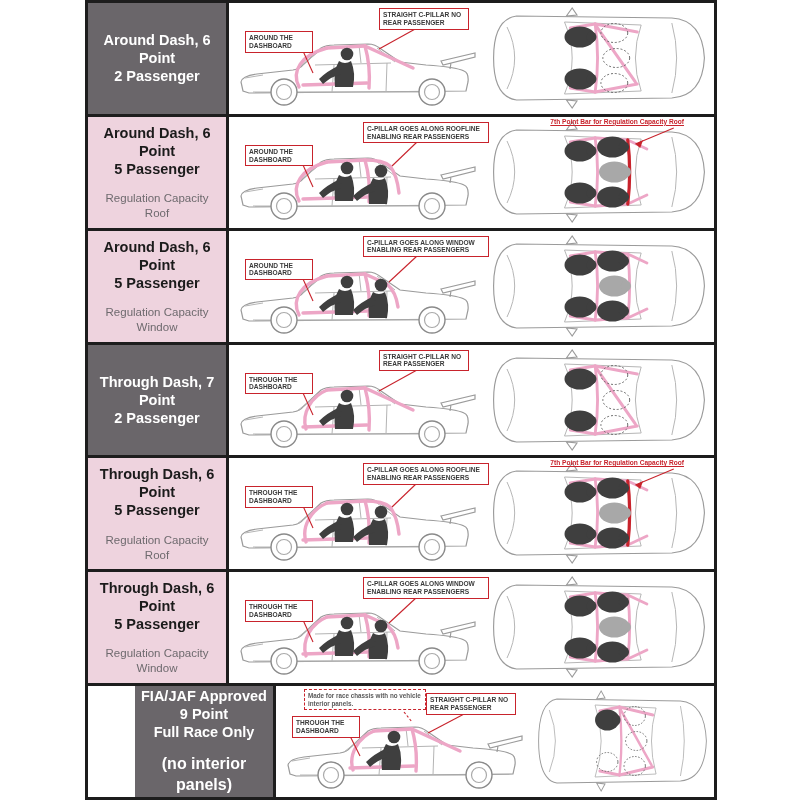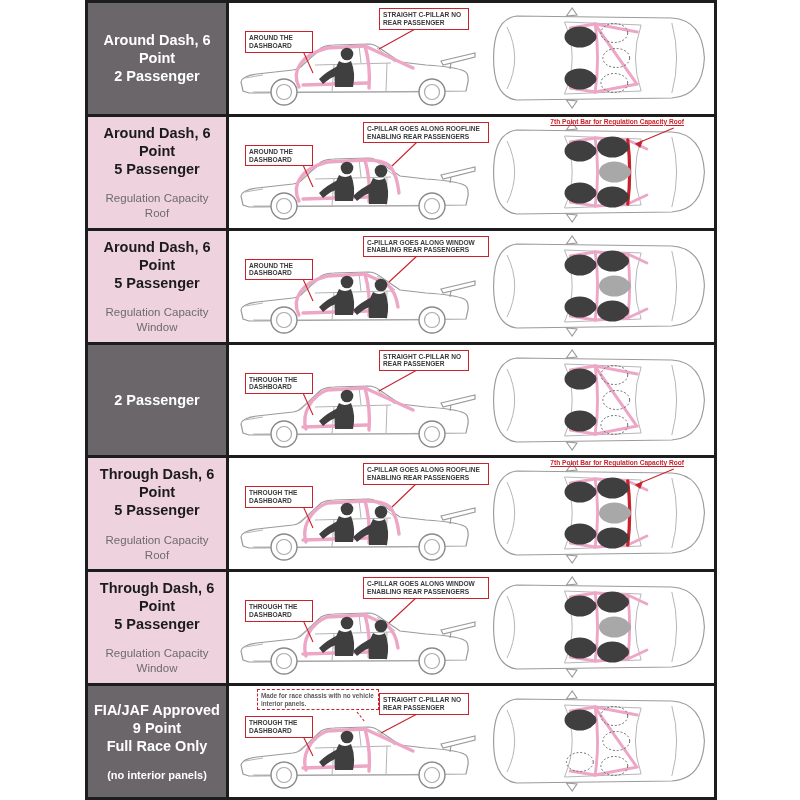--- a/index.html
+++ b/index.html
@@ -1,32 +1,32 @@
 <!DOCTYPE html>
 <html><head>
 <meta charset="utf-8">
 <style>
   html,body{margin:0;padding:0;background:#fff;width:800px;height:800px;
     font-family:"Liberation Sans",sans-serif;-webkit-font-smoothing:antialiased;}
   .sheet{position:relative;width:800px;height:800px;background:#fff;}
   .table{position:absolute;left:85px;top:0;width:632px;height:800px;
     border:3px solid #1d1d1d;box-sizing:border-box;display:flex;flex-direction:column;background:#fff;}
   .row{flex:1;display:flex;border-bottom:3px solid #1d1d1d;min-height:0;justify-content:space-between;}
-  .row:last-child{border-bottom:none;}
+  .row:last-child{border-bottom:none;padding-left:47px;}
   .label-cell{width:130px;flex:0 0 130px;border-right:3px solid #1d1d1d;
     display:flex;flex-direction:column;justify-content:center;align-items:center;
     text-align:center;padding:0 4px;box-sizing:content-box;}
   .theme-gray{background:#6a666a;}
   .theme-pink{background:#eed3de;}
   .label-title{font-weight:bold;font-size:14.5px;line-height:1.25;}
   .theme-gray .label-title{color:#ffffff;}
   .theme-pink .label-title{color:#1b1b1b;}
   .label-note{font-size:11.5px;line-height:1.3;margin-top:13px;}
   .theme-pink .label-note{color:#6e6a6e;font-weight:normal;}
-  .theme-gray .label-note{color:#ffffff;font-weight:bold;font-size:11px;}
+  .theme-gray .label-note{color:#ffffff;font-weight:bold;font-size:16px;}
   .diagram-cell{position:relative;flex:1;background:#fff;overflow:hidden;}
   .side-svg{position:absolute;left:0;top:0;width:255px;height:111px;}
   .top-svg{position:absolute;left:255px;top:0;width:calc(100% - 255px);height:111px;}
   .ann-box{position:absolute;background:#fff;border:1.6px solid #c8232c;
     color:#3a3a3a;font-weight:bold;font-size:6.6px;line-height:1.18;
     padding:2px 3px;text-align:left;z-index:3;}
   .dash-box{left:16px;top:28px;width:60px;}
   .cpillar-box{left:150px;top:5px;width:82px;}
   .cpillar-box.wide{left:134px;width:118px;}
   .race-box{position:absolute;left:28px;top:3px;width:114px;background:#fff;
@@ -214,20 +214,21 @@
           <use href="#fig-top" class="figlight" transform="translate(136,55)"></use>
           <use href="#fig-top" class="figdark" transform="translate(134,80)"></use>
         </svg>
         <div class="ann-box dash-box">AROUND THE DASHBOARD</div>
         <div class="ann-box cpillar-box wide">C-PILLAR GOES ALONG WINDOW ENABLING REAR PASSENGERS</div>
       </div>
     </div>
 
     <div class="row">
       <div class="label-cell theme-gray">
+        <div class="label-title">Through Dash, 7 Point</div>
         <div class="label-title">2 Passenger</div>
       </div>
       <div class="diagram-cell">
         <svg class="side-svg" viewBox="0 0 255 111" preserveAspectRatio="none">
           <use href="#car-side" class="carline"></use>
           <g class="cage">
               <use href="#sc-front-through"></use>
               <use href="#sc-roof"></use>
               <use href="#sc-hoop"></use>
               <use href="#sc-door"></use>

